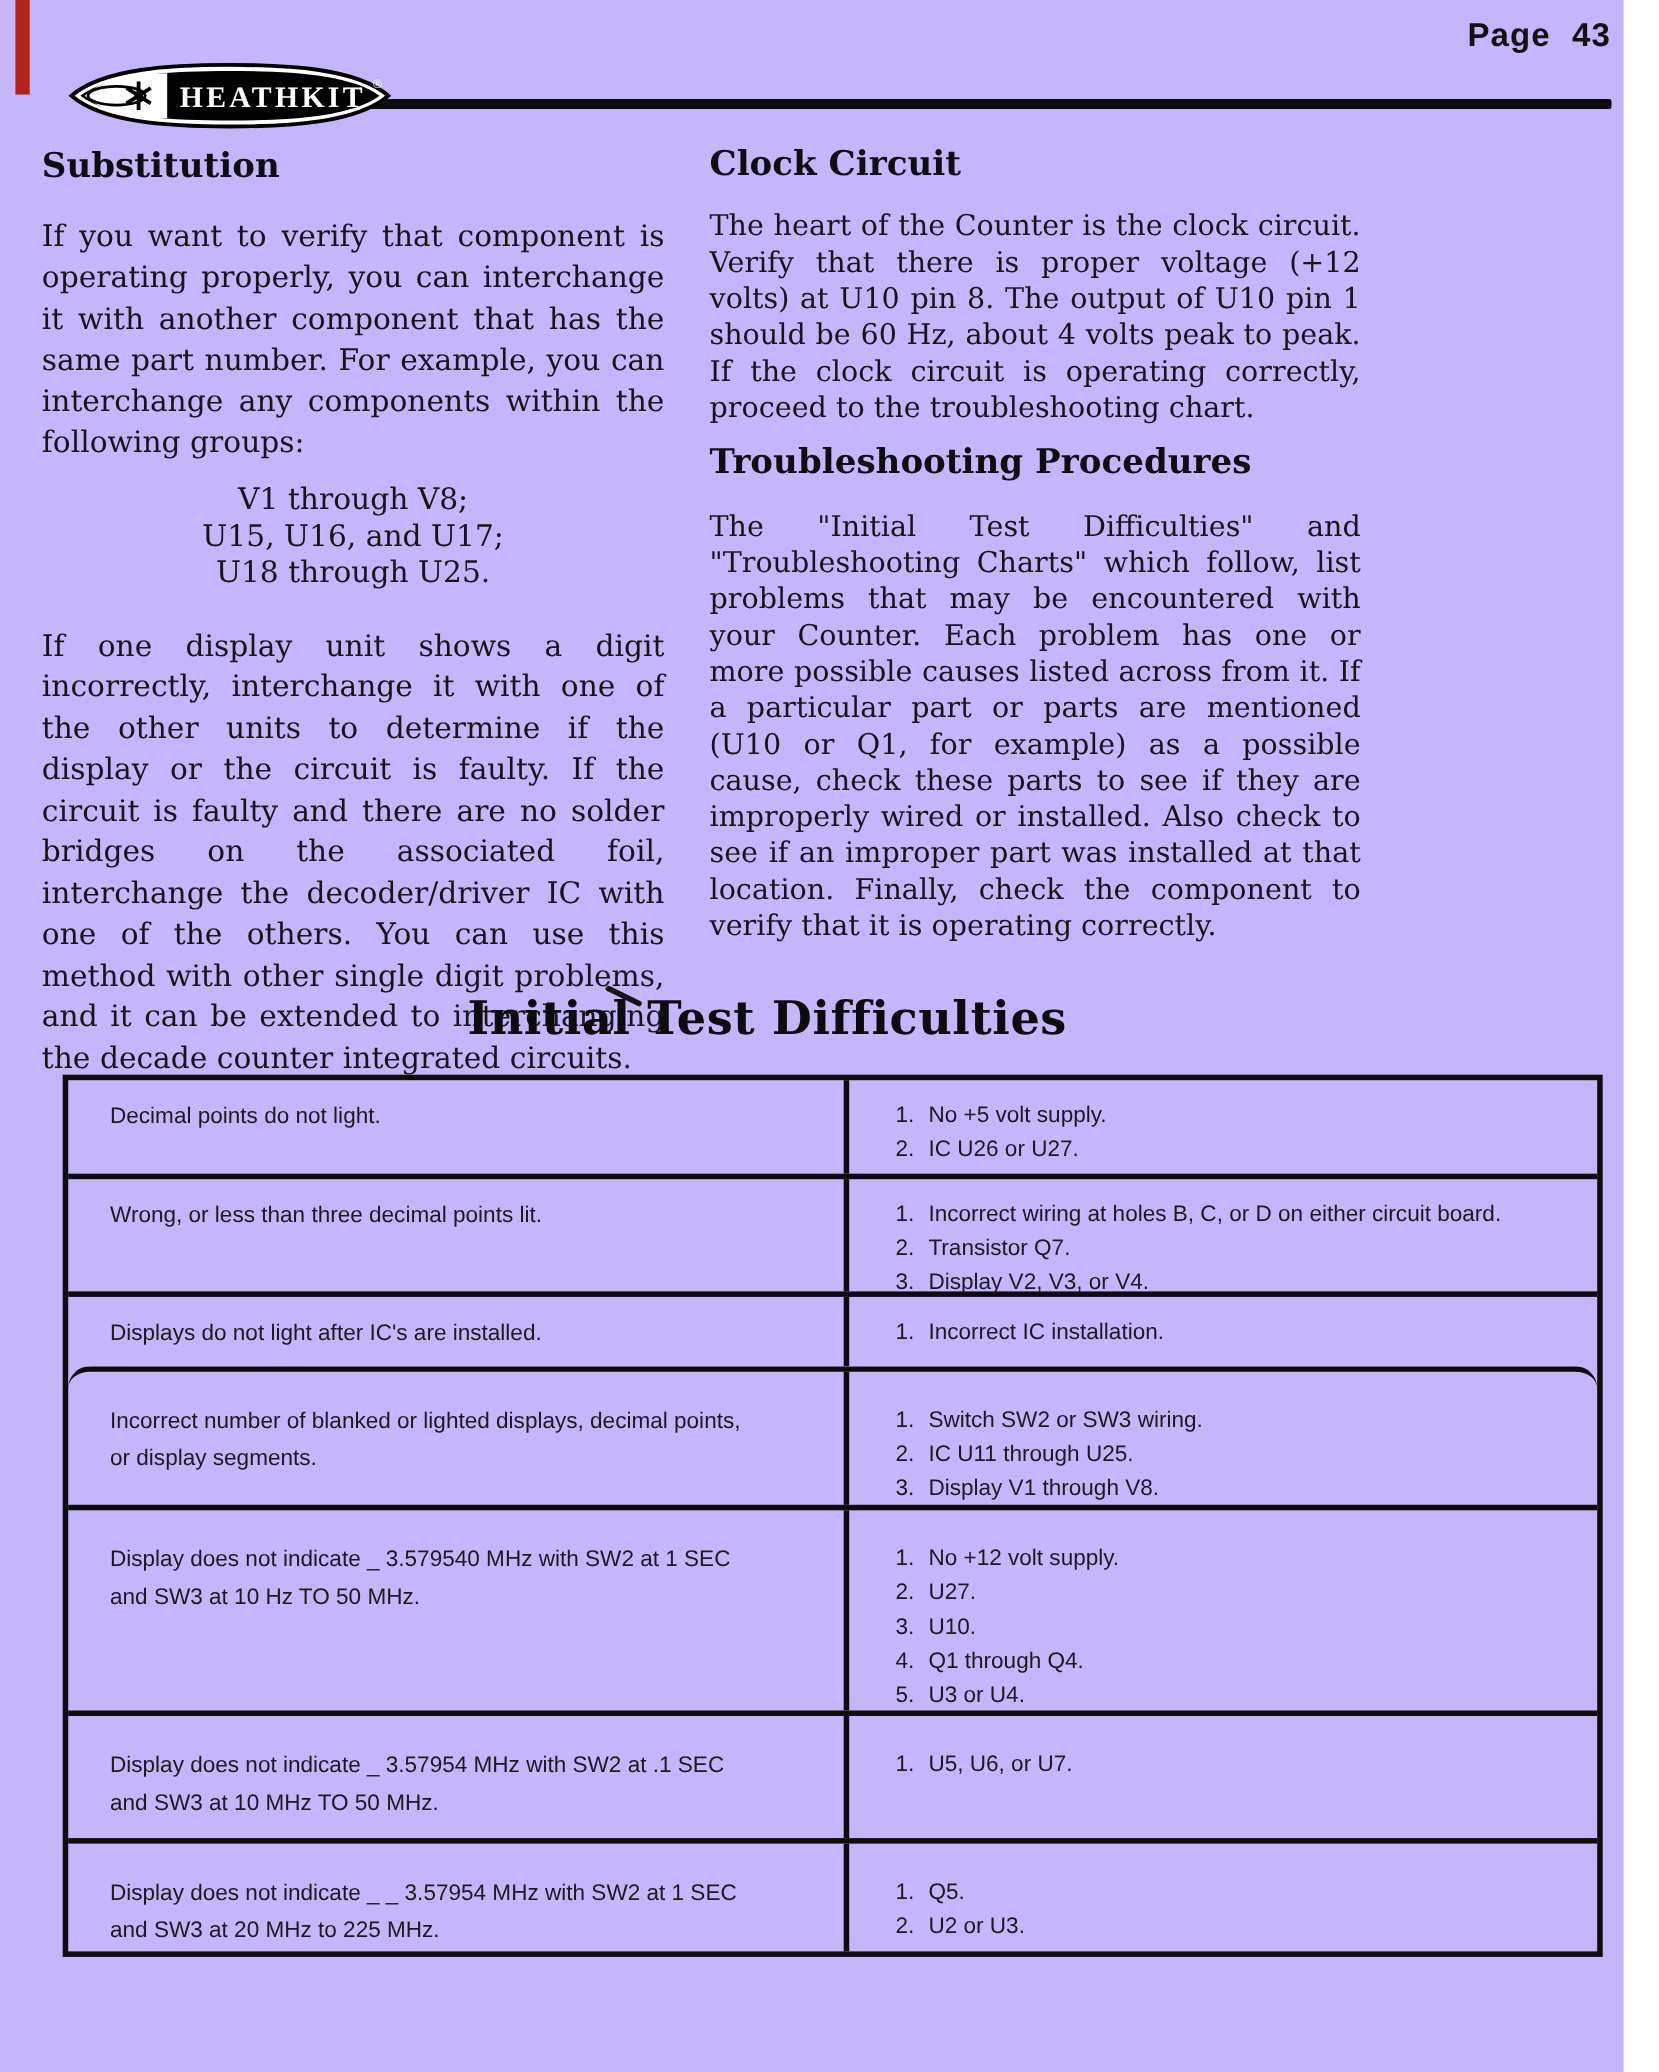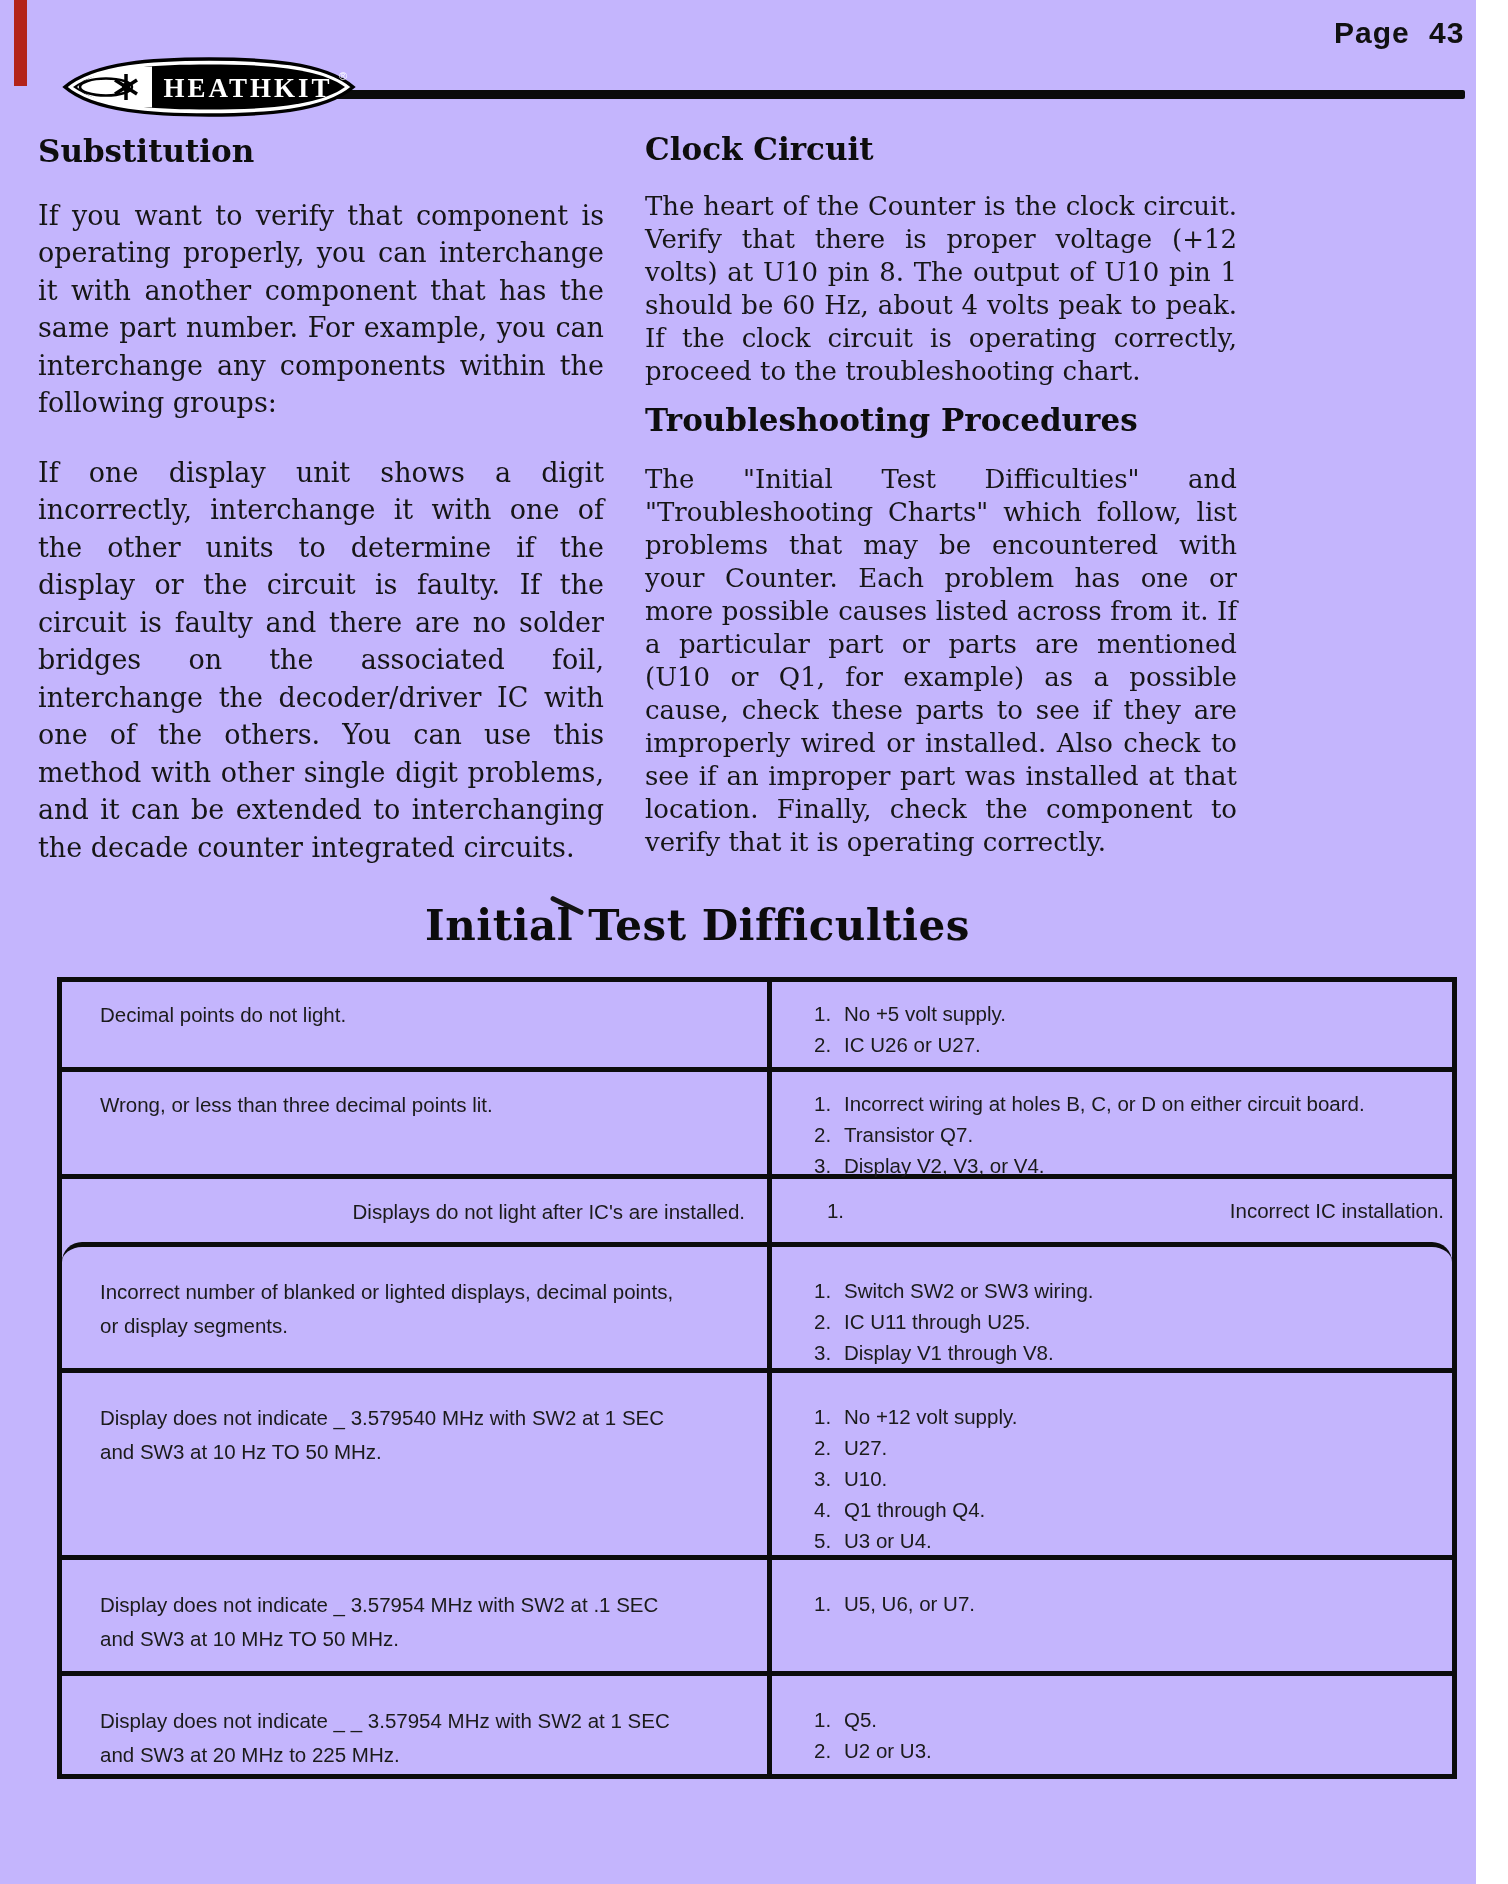--- a/index.html
+++ b/index.html
@@ -55,21 +55,21 @@
   .cell-cause { flex:1; box-sizing:border-box; padding:16px 8px 0 0; font-size:20.5px; line-height:31px; }
   .t-row.tall .cell-trouble, .t-row.tall .cell-cause { padding-top:28px; }
   .hdr .cell-trouble, .hdr .cell-cause {
     font-weight:bold; font-size:21.5px; letter-spacing:0.5px; white-space:normal;
   }
   .hdr .cell-trouble { padding-top:24px; }
   .hdr .cell-cause { padding-top:24px; padding-left:15px; }
   .h-hdr { height:66px; }
   .h-r1 { height:85px; }
   .h-r2 { height:102px; }
-  .h-r3 { height:63px;text-align:right; }
+  .h-r3 { height:63px; }
   .h-r4 { height:121px;border-radius:20px; }
   .h-r5 { height:182px; }
   .h-r6 { height:111px; }
   .h-r7 { height:98px; }
   .cause-line { display:flex; }
   .cause-num { width:72px; padding-left:42px; box-sizing:border-box; flex:none; }
   .cause-text { flex:1; }
 </style>
 </head>
 <body>
@@ -93,20 +93,25 @@
       <line x1="55" y1="38" x2="77" y2="24" stroke="#000000" stroke-width="3.5"></line>
       <circle cx="66" cy="31" r="4" fill="#000000"></circle>
     </g>
     <text x="188" y="41" text-anchor="middle" font-family="Liberation Serif, serif" font-size="27" font-weight="bold" letter-spacing="3" fill="#ffffff">HEATHKIT</text>
     <text x="279" y="24" font-family="Liberation Sans, sans-serif" font-size="11" fill="#ffffff">®</text>
   </svg>
 
   <div class="col col-left">
     <div class="sec-heading">Substitution</div>
     <p class="para1">If you want to verify that component is operating properly, you can interchange it with another component that has the same part number. For example, you can interchange any components within the following groups:</p>
+    <ul class="groups">
+      <li>V1 through V8;</li>
+      <li>U15, U16, and U17;</li>
+      <li>U18 through U25.</li>
+    </ul>
     <p class="para2">If one display unit shows a digit incorrectly, interchange it with one of the other units to determine if the display or the circuit is faulty. If the circuit is faulty and there are no solder bridges on the associated foil, interchange the decoder/driver IC with one of the others. You can use this method with other single digit problems, and it can be extended to interchanging the decade counter integrated circuits.</p>
   </div>
 
   <div class="col col-right">
     <div class="sec-heading">Clock Circuit</div>
     <p class="para1">The heart of the Counter is the clock circuit. Verify that there is proper voltage (+12 volts) at U10 pin 8. The output of U10 pin 1 should be 60 Hz, about 4 volts peak to peak. If the clock circuit is operating correctly, proceed to the troubleshooting chart.</p>
     <div class="sec-heading sec-heading2">Troubleshooting Procedures</div>
     <p class="para2">The "Initial Test Difficulties" and "Troubleshooting Charts" which follow, list problems that may be encountered with your Counter. Each problem has one or more possible causes listed across from it. If a particular part or parts are mentioned (U10 or Q1, for example) as a possible cause, check these parts to see if they are improperly wired or installed. Also check to see if an improper part was installed at that location. Finally, check the component to verify that it is operating correctly.</p>
   </div>
 

